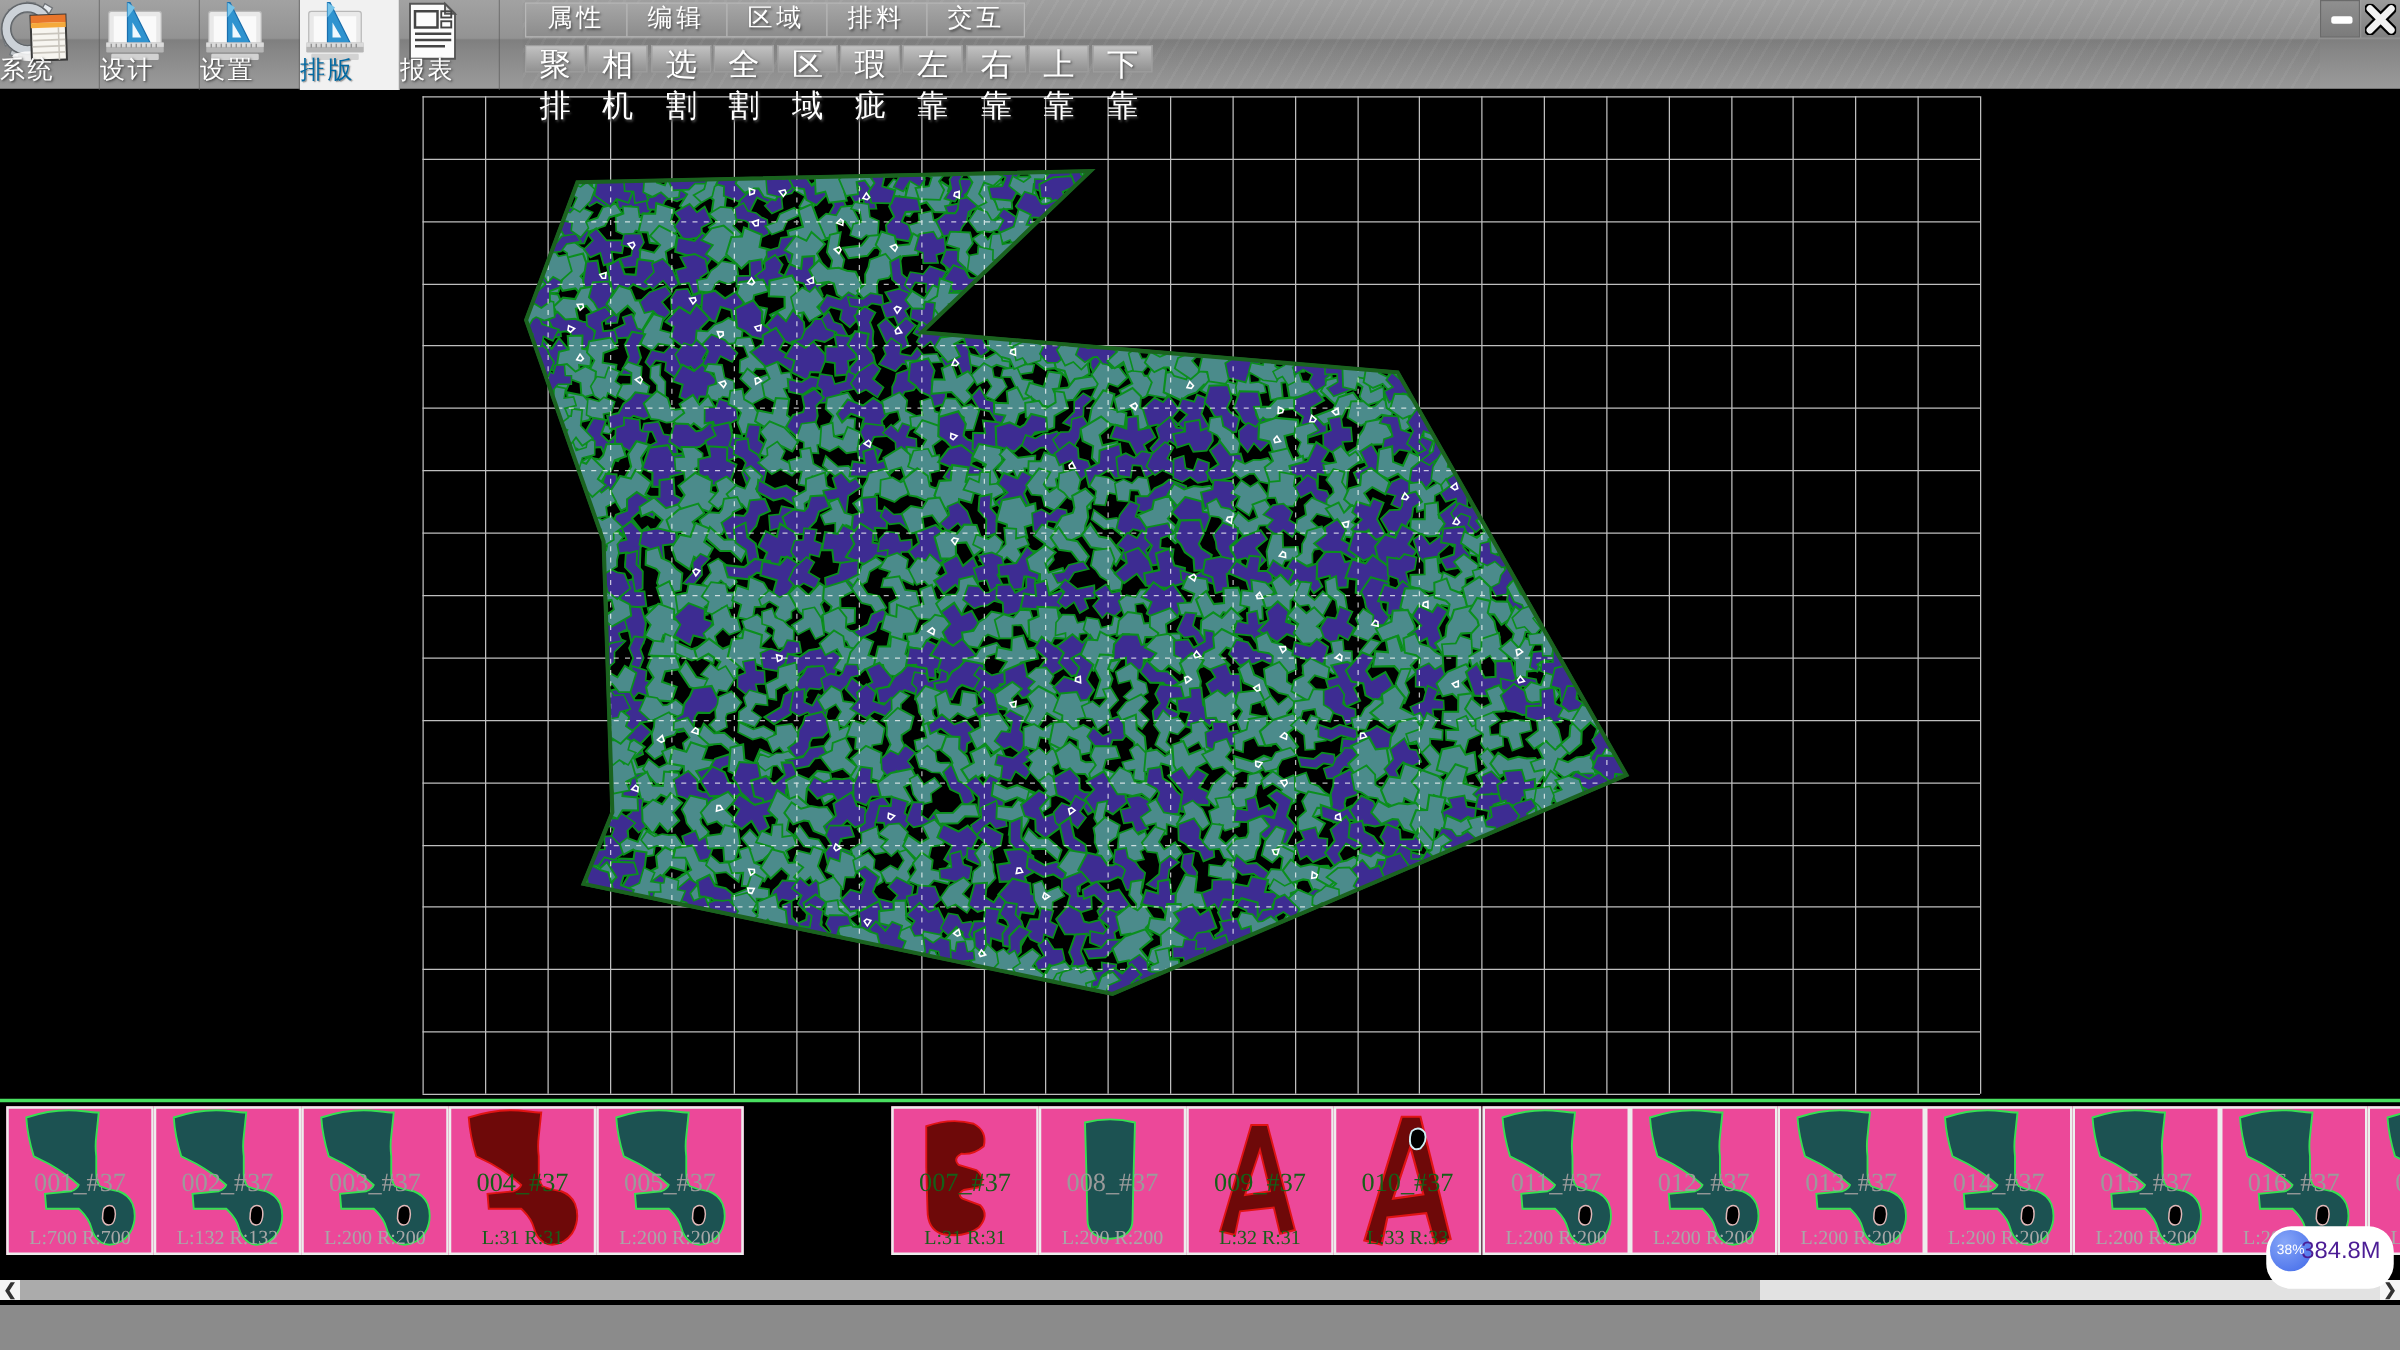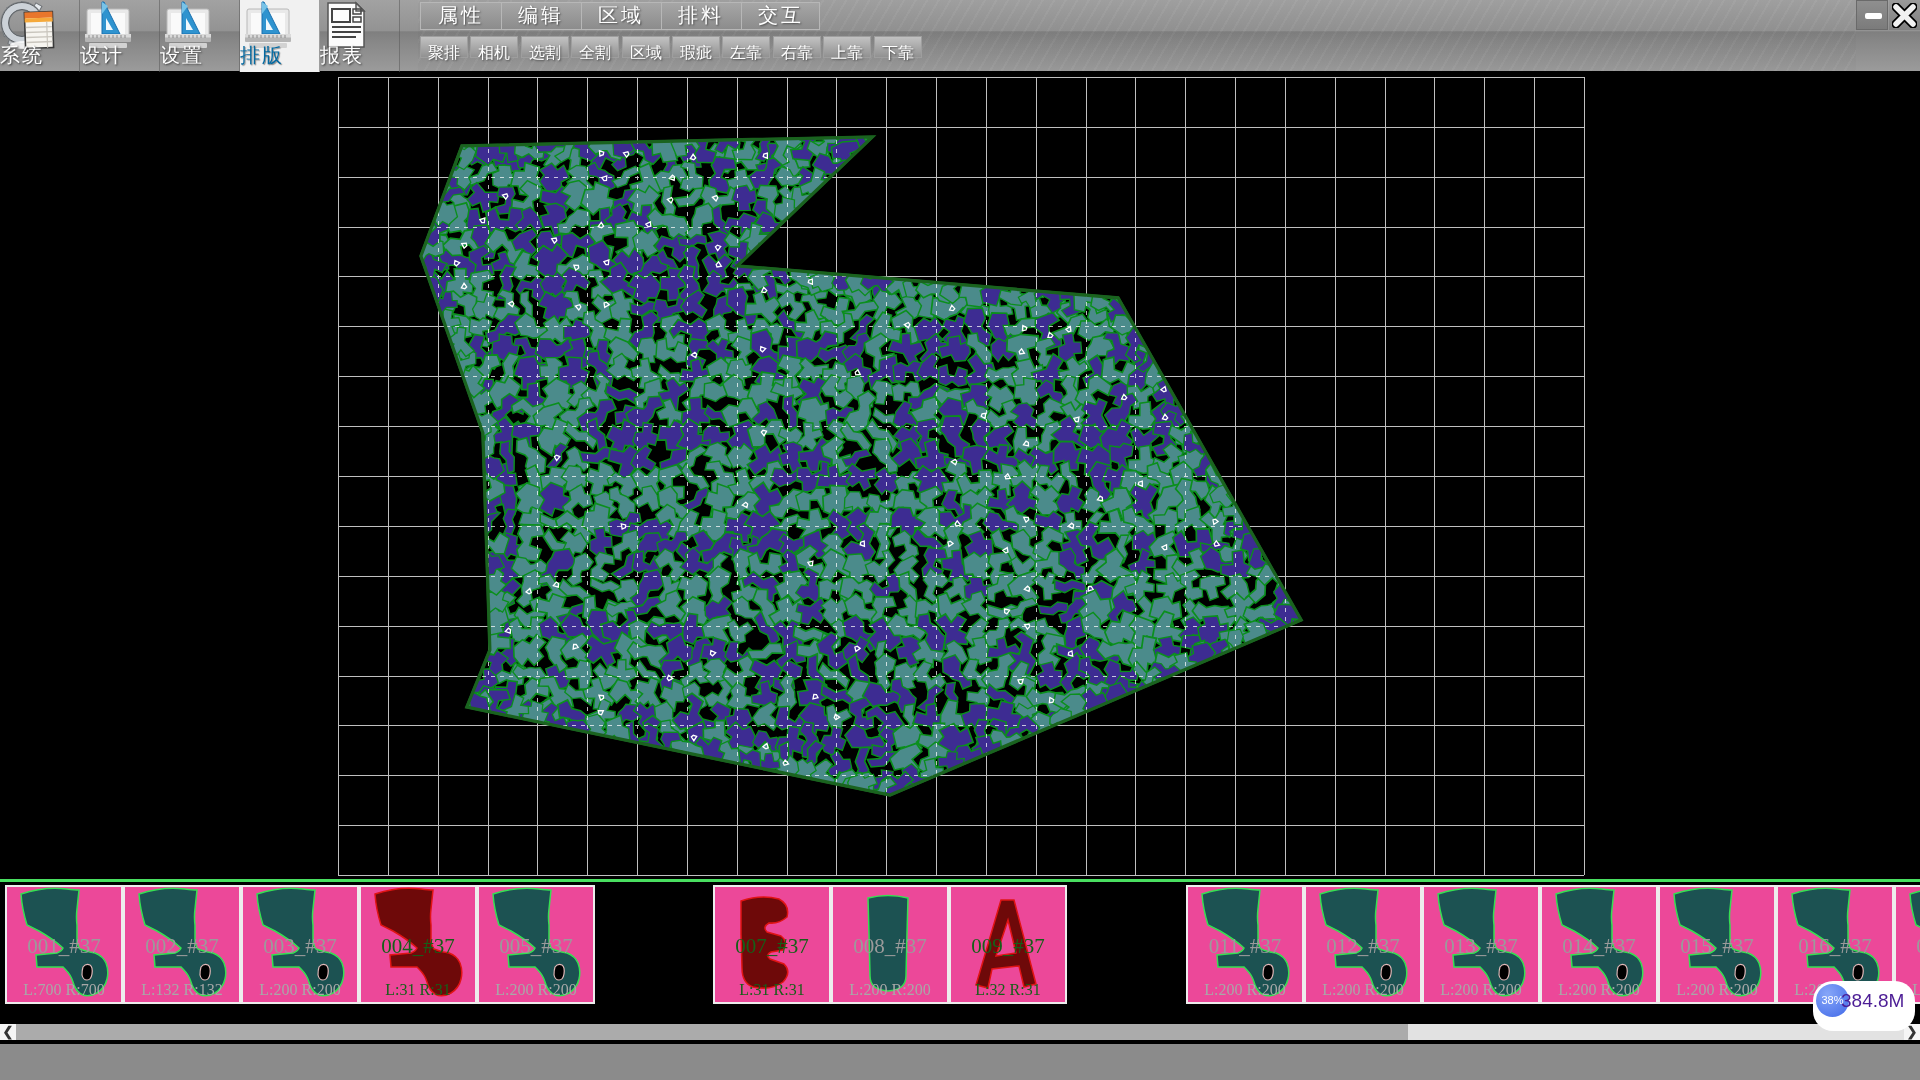--- a/index.html
+++ b/index.html
@@ -6,21 +6,21 @@
 #toolbar{position:absolute;left:0;top:0;width:1920px;height:71px;background:linear-gradient(180deg,#a2a2a2 0%,#939393 43%,#7f7f7f 45%,#878787 58%,#9b9b9b 100%)}
 #hatch{position:absolute;left:418px;top:0;width:1438px;height:71px;background:repeating-linear-gradient(120deg,rgba(255,255,255,0.022) 0 2px,rgba(0,0,0,0.018) 2px 10px)}
 .bigbtn{position:absolute;top:0;width:80px;height:72px;text-align:left;border-right:1px solid rgba(90,90,90,.55)}
 .bigbtn svg{margin-top:1px}
 .bigbtn.sel{background:#f1f1f1}
 .blab{position:absolute;left:0;right:0;bottom:3px;font-size:20px;color:#fff;text-shadow:1px 1px 2px #3a3a3a;letter-spacing:2px}
 .bigbtn.sel .blab{color:#0369a1;text-shadow:1px 1px 1px #8a8a8a}
 #tabbox{position:absolute;left:420px;top:2px;width:400px;height:28px;border:1px solid #b7b7b7;background:linear-gradient(#a6a6a6,#8c8c8c);box-sizing:border-box}
 .tabcell{position:absolute;top:0;width:80px;height:26px;line-height:25px;text-align:center;color:#fff;font-size:20px;letter-spacing:3px;text-shadow:1px 1px 2px #4a4a4a}
 .tsep{position:absolute;top:0;width:1px;height:26px;background:#b7b7b7}
-.r2btn{position:absolute;top:36px;width:48px;height:22px;line-height:33px;text-align:center;color:#fff;font-size:16px;background:linear-gradient(#c4c4c4,#8f8f8f);box-shadow:inset 0 0 0 1px #9e9e9e;text-shadow:1px 1px 2px #4a4a4a}
+.r2btn{position:absolute;top:36px;width:48px;height:22px;line-height:33px;text-align:center;color:#fff;font-size:25px;background:linear-gradient(#c4c4c4,#8f8f8f);box-shadow:inset 0 0 0 1px #9e9e9e;text-shadow:1px 1px 2px #4a4a4a}
 #minbtn{position:absolute;left:1856px;top:0;width:32px;height:30px;background:linear-gradient(#8f8f8f,#7b7b7b);border:1px solid #6a6a6a}
 #minbtn div{position:absolute;left:8px;top:12px;width:17px;height:6px;background:#fff;border-radius:2px}
 #closebtn{position:absolute;left:1889px;top:0;width:31px;height:30px;background:linear-gradient(#9a9a9a,#808080)}
 #closebtn svg{position:absolute;left:3px;top:3px}
 #greenline{position:absolute;left:0;top:879px;width:1920px;height:3px;background:#49df60}
 #strip{position:absolute;left:0;top:882px;width:1920px;height:142px;background:#000}
 .cell{position:absolute;top:3px;width:118px;height:119px;border:2px solid #ededed;background:#ec4899}
 .clab{font-family:"Liberation Serif",serif;font-size:21px;text-anchor:middle}
 .clab2{font-family:"Liberation Serif",serif;font-size:16px;text-anchor:middle}
 #sbar{position:absolute;left:0;top:1024px;width:1920px;height:16px;background:#e2e2e2}
@@ -1294,20 +1294,28 @@
         <text x="57" y="66" class="clab" fill="#9b9b9b">008_#37</text>
         <text x="57" y="108" class="clab2" fill="#a8a8a8">L:200 R:200</text>
       </svg></div>
     <div class="cell" style="left:949px"><svg width="114" height="113" viewBox="0 0 114 113">
         <g transform="translate(55,57)">
           <path d="M-5,-44 L8,-44 L30,40 L18,43 L13,22 L-14,25 L-18,44 L-30,41 Z M-10,12 L10,9 L2,-24 Z" fill="#6e0909" stroke="#e01414" stroke-width="1.5" fill-rule="evenodd"></path>
         </g>
         <text x="57" y="66" class="clab" fill="#156018">009_#37</text>
         <text x="57" y="108" class="clab2" fill="#156018">L:32 R:31</text>
       </svg></div>
+    <div class="cell" style="left:1067px"><svg width="114" height="113" viewBox="0 0 114 113">
+        <g transform="translate(57,57) scale(1.15)">
+          <path d="M-4,-44 L9,-44 L30,41 L19,44 L13,23 L-14,26 L-18,45 L-30,42 Z M-10,13 L11,10 L2,-23 Z" fill="#6e0909" stroke="#e01414" stroke-width="1.5" fill-rule="evenodd"></path>
+          <path d="M3,-34 Q8,-38 12,-33 Q14,-27 9,-22 Q4,-20 2,-25 Q1,-30 3,-34 Z" fill="#000" stroke="#cfeef5" stroke-width="1.3"></path>
+        </g>
+        <text x="57" y="66" class="clab" fill="#156018">010_#37</text>
+        <text x="57" y="108" class="clab2" fill="#156018">L:33 R:33</text>
+      </svg></div>
     <div class="cell" style="left:1186px"><svg width="114" height="113" viewBox="0 0 114 113">
         <path d="M14,7 Q38,-1 60,2 Q68,3 72,3 L70,22 Q69,30 70,38 L70,52 Q70,58 73,62 Q80,65 88,66 Q96,69 99,76 Q102,84 100,92 Q98,101 90,106 Q81,111 74,107 Q68,103 66,95 Q64,88 58,82 L56,80 L30,80 L29,68 L50,66 Q55,64 56,61 Q46,52 32,44 Q24,40 20,38 Q15,22 14,7 Z" fill="#1c5252" stroke="#35e052" stroke-width="1.5"></path>
         <path d="M76,80 Q79,76 83,78 Q86,80 85,87 Q84,93 80,93 Q76,93 75,88 Q75,83 76,80 Z" fill="#000" stroke="#dfb8b8" stroke-width="1.2"></path>
         <text x="57" y="66" class="clab" fill="#9b9b9b">011_#37</text>
         <text x="57" y="108" class="clab2" fill="#a8a8a8">L:200 R:200</text>
       </svg></div>
     <div class="cell" style="left:1304px"><svg width="114" height="113" viewBox="0 0 114 113">
         <path d="M14,7 Q38,-1 60,2 Q68,3 72,3 L70,22 Q69,30 70,38 L70,52 Q70,58 73,62 Q80,65 88,66 Q96,69 99,76 Q102,84 100,92 Q98,101 90,106 Q81,111 74,107 Q68,103 66,95 Q64,88 58,82 L56,80 L30,80 L29,68 L50,66 Q55,64 56,61 Q46,52 32,44 Q24,40 20,38 Q15,22 14,7 Z" fill="#1c5252" stroke="#35e052" stroke-width="1.5"></path>
         <path d="M76,80 Q79,76 83,78 Q86,80 85,87 Q84,93 80,93 Q76,93 75,88 Q75,83 76,80 Z" fill="#000" stroke="#dfb8b8" stroke-width="1.2"></path>
         <text x="57" y="66" class="clab" fill="#9b9b9b">012_#37</text>

